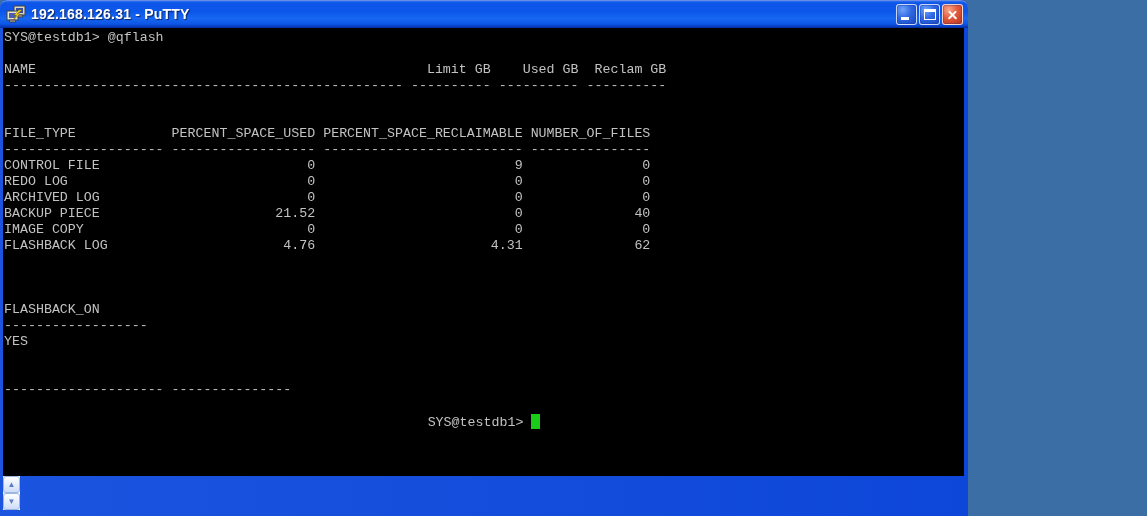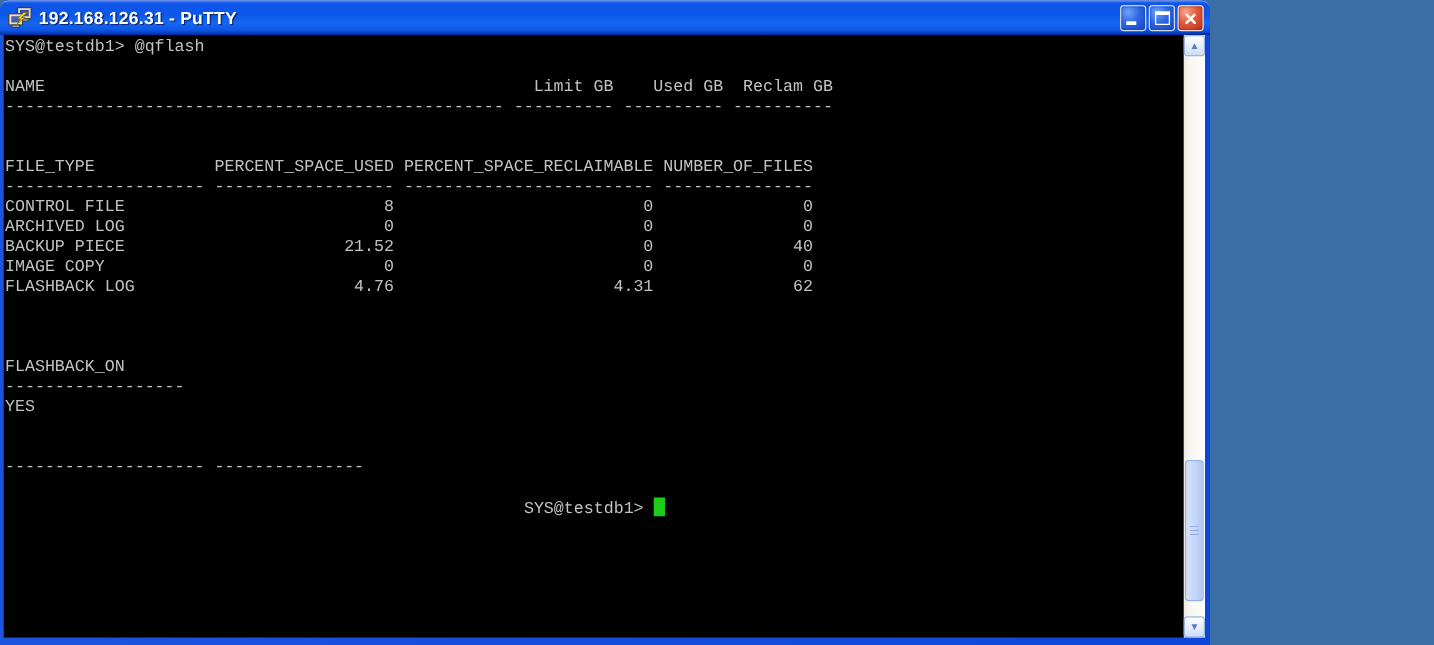--- a/index.html
+++ b/index.html
@@ -39,20 +39,21 @@
   .wbtn-close::before,.wbtn-close::after{
     content:"";position:absolute;left:4px;top:9px;width:11px;height:2.4px;background:#FFFFFF;border-radius:1px;
   }
   .wbtn-close::before{transform:rotate(45deg);}
   .wbtn-close::after{transform:rotate(-45deg);}
   
   .winbody{
     position:absolute;top:28px;left:0;right:0;bottom:0;
     display:flex;padding:0 4px 6px 3px;box-sizing:border-box;
     background:linear-gradient(90deg,#1B54DE 0%,#0D47D9 100%);
+    flex-direction:column;
   }
   .terminal{
     flex:1;background:#000000;overflow:hidden;
     padding:2px 0 0 1px;box-sizing:border-box;
     font-family:"Liberation Mono","DejaVu Sans Mono",monospace;
     font-size:13.3px;color:#C2C2C2;
   }
   .t-line{height:16px;line-height:16px;white-space:pre;}
   .prompt-row{height:16px;line-height:16px;white-space:pre;text-align:center;}
   .cursor{
@@ -109,21 +110,22 @@
     <div class="terminal">
       <div>
           <div class="t-line">SYS@testdb1&gt; @qflash</div>
           <div class="t-line"></div>
           <div class="t-line">NAME                                                 Limit GB    Used GB  Reclam GB</div>
           <div class="t-line">-------------------------------------------------- ---------- ---------- ----------</div>
           <div class="t-line"></div>
           <div class="t-line"></div>
           <div class="t-line">FILE_TYPE            PERCENT_SPACE_USED PERCENT_SPACE_RECLAIMABLE NUMBER_OF_FILES</div>
           <div class="t-line">-------------------- ------------------ ------------------------- ---------------</div>
-          <div class="t-line">CONTROL FILE                          8                         0               0</div>
+          <div class="t-line">CONTROL FILE                          0                         9               0</div>
+          <div class="t-line">REDO LOG                              0                         0               0</div>
           <div class="t-line">ARCHIVED LOG                          0                         0               0</div>
           <div class="t-line">BACKUP PIECE                      21.52                         0              40</div>
           <div class="t-line">IMAGE COPY                            0                         0               0</div>
           <div class="t-line">FLASHBACK LOG                      4.76                      4.31              62</div>
           <div class="t-line"></div>
           <div class="t-line"></div>
           <div class="t-line"></div>
           <div class="t-line">FLASHBACK_ON</div>
           <div class="t-line">------------------</div>
           <div class="t-line">YES</div>

